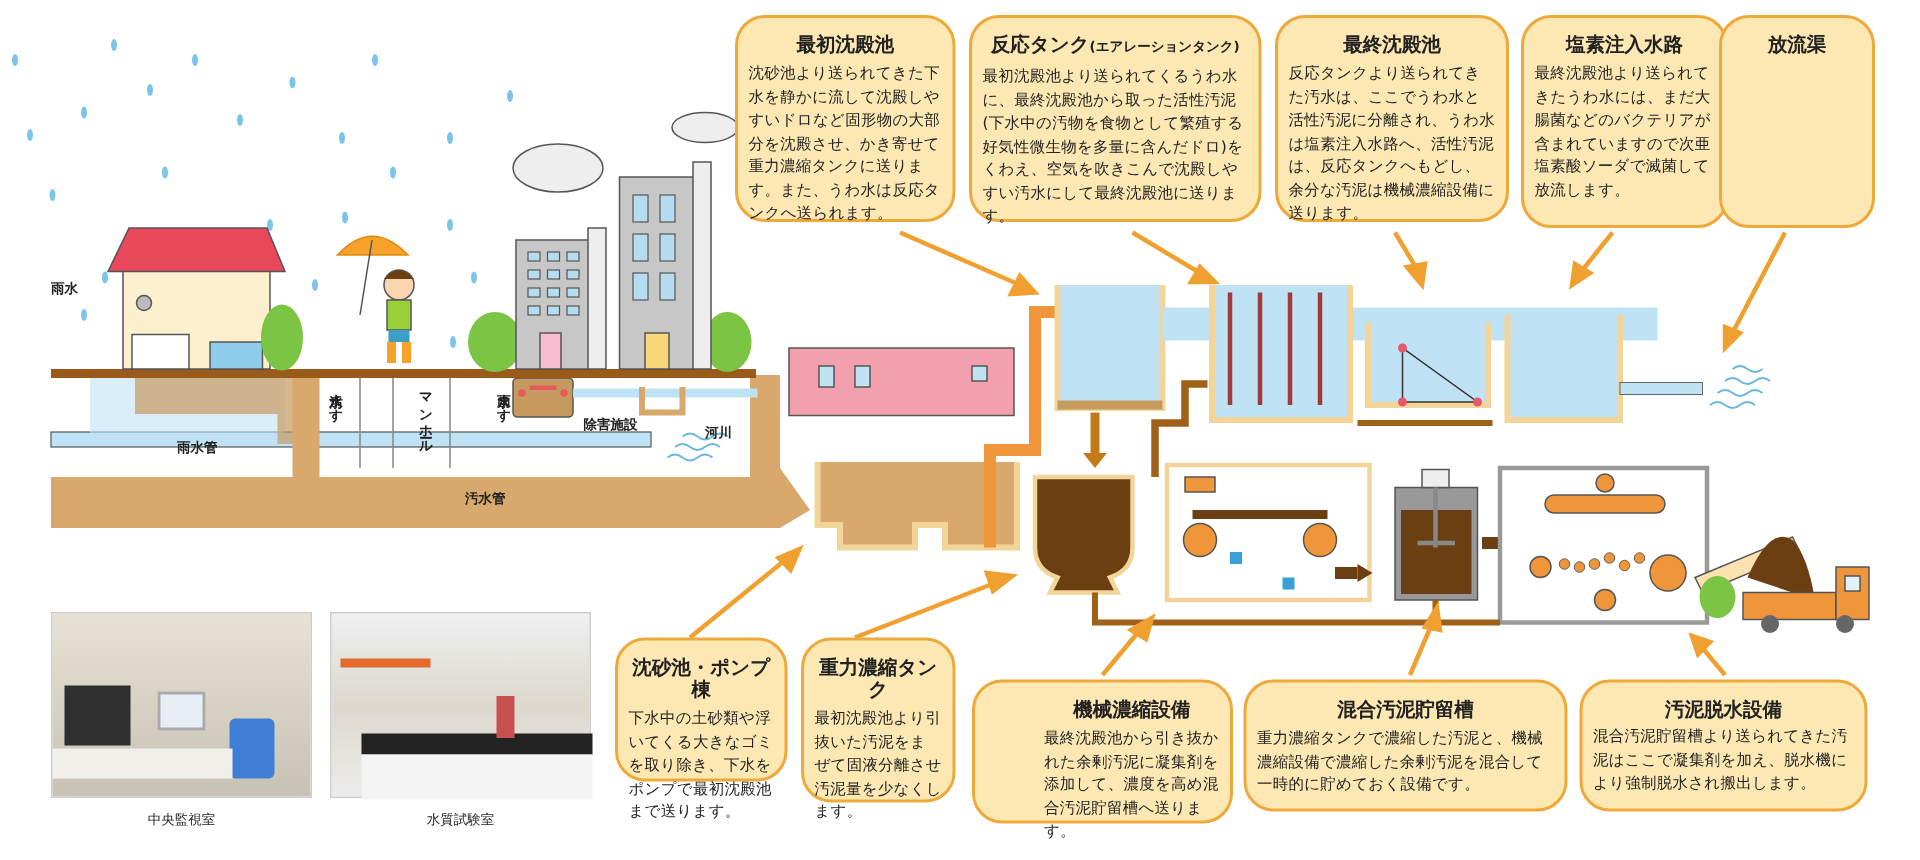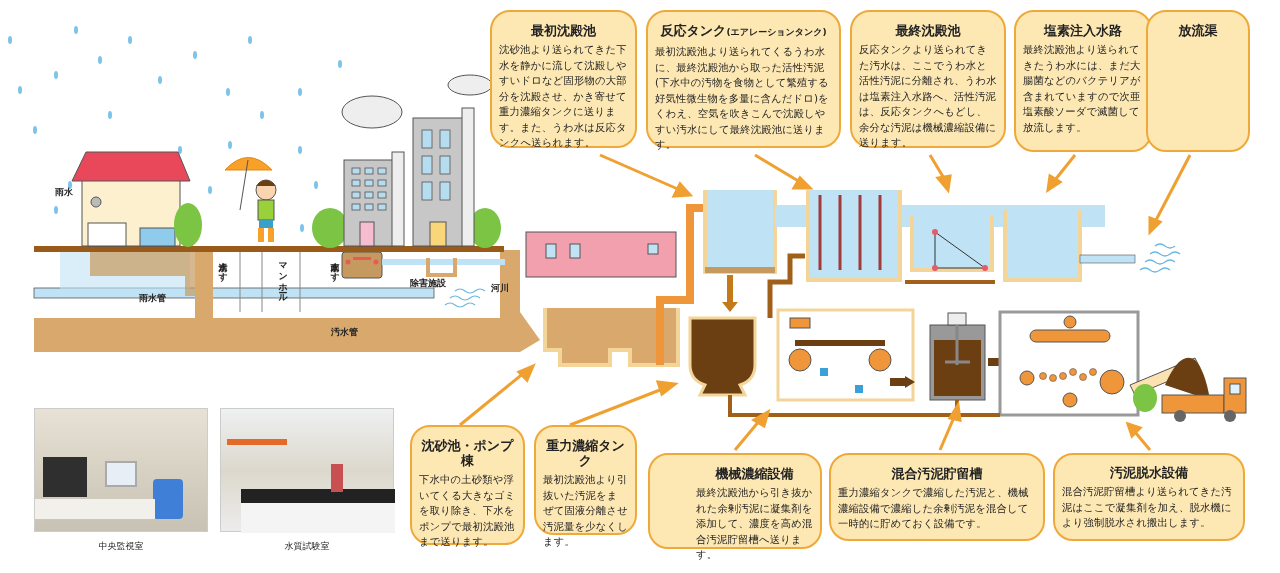--- a/index.html
+++ b/index.html
@@ -1,21 +1,21 @@
 <!DOCTYPE html>
 <html><head>
 <meta charset="utf-8">
 <style>
   html,body{margin:0;padding:0;background:#fff;}
   body{width:1280px;height:573px;position:relative;overflow:hidden;font-family:"DejaVu Sans",sans-serif;color:#222;}
   .box{position:absolute;background:#fde8b4;border:2px solid #efa93a;border-radius:20px;box-sizing:border-box;padding:4px 7px;}
   .box .ttl{text-align:center;font-weight:bold;font-size:13px;line-height:15px;margin-top:7px;}
   .box .ttl .sub{font-size:9px;font-weight:bold;}
   .box .txt{font-size:10.3px;line-height:15.5px;margin-top:4px;letter-spacing:0.2px;}
-  .lbl{position:absolute;font-size:9px;font-weight:bold;color:#222;margin-left:21px;}
+  .lbl{position:absolute;font-size:9px;font-weight:bold;color:#222;}
   .vlbl{position:absolute;font-size:9px;font-weight:bold;writing-mode:vertical-rl;color:#222;}
   .photo{position:absolute;border:1px solid #ccc;box-sizing:border-box;}
   .cap{position:absolute;font-size:9px;text-align:center;color:#222;}
   svg{position:absolute;left:0;top:0;}
 </style>
 </head>
 <body>
 
 <svg width="1280" height="573" viewBox="0 0 1280 573">
 
@@ -279,21 +279,21 @@
 
 <div class="box" style="left:1014px;top:10px;width:138px;height:142px;">
   <div class="ttl">塩素注入水路</div>
   <div class="txt">最終沈殿池より送られてきたうわ水には、まだ大腸菌などのバクテリアが含まれていますので次亜塩素酸ソーダで滅菌して放流します。</div>
 </div>
 
 <div class="box" style="left:1146px;top:10px;width:104px;height:142px;">
   <div class="ttl">放流渠</div>
 </div>
 
-<div class="box" style="left:410px;top:425px;width:115px;height:120px;">
+<div class="box" style="left:410px;top:425px;width:115px;height:96px;">
   <div class="ttl">沈砂池・ポンプ棟</div>
   <div class="txt">下水中の土砂類や浮いてくる大きなゴミを取り除き、下水をポンプで最初沈殿池まで送ります。</div>
 </div>
 
 <div class="box" style="left:534px;top:425px;width:103px;height:110px;">
   <div class="ttl">重力濃縮タンク</div>
   <div class="txt">最初沈殿池より引抜いた汚泥をまぜて固液分離させ汚泥量を少なくします。</div>
 </div>
 
 <div class="box" style="left:648px;top:453px;width:174px;height:96px;padding-left:46px;">

